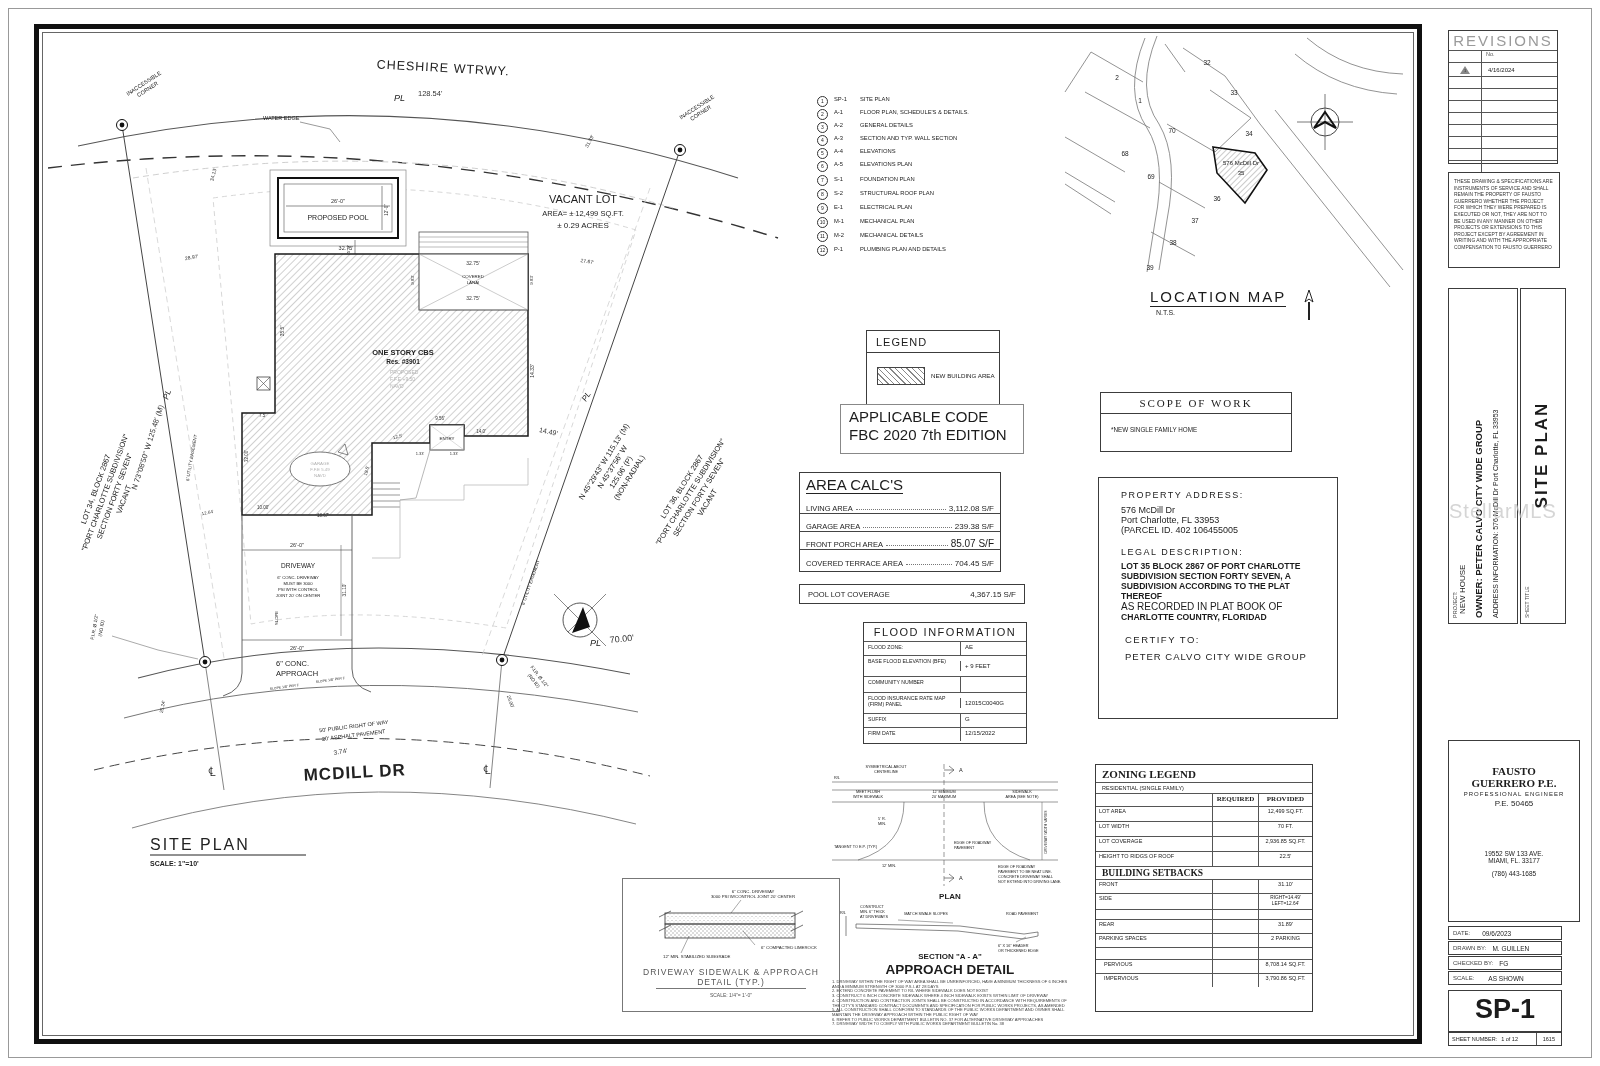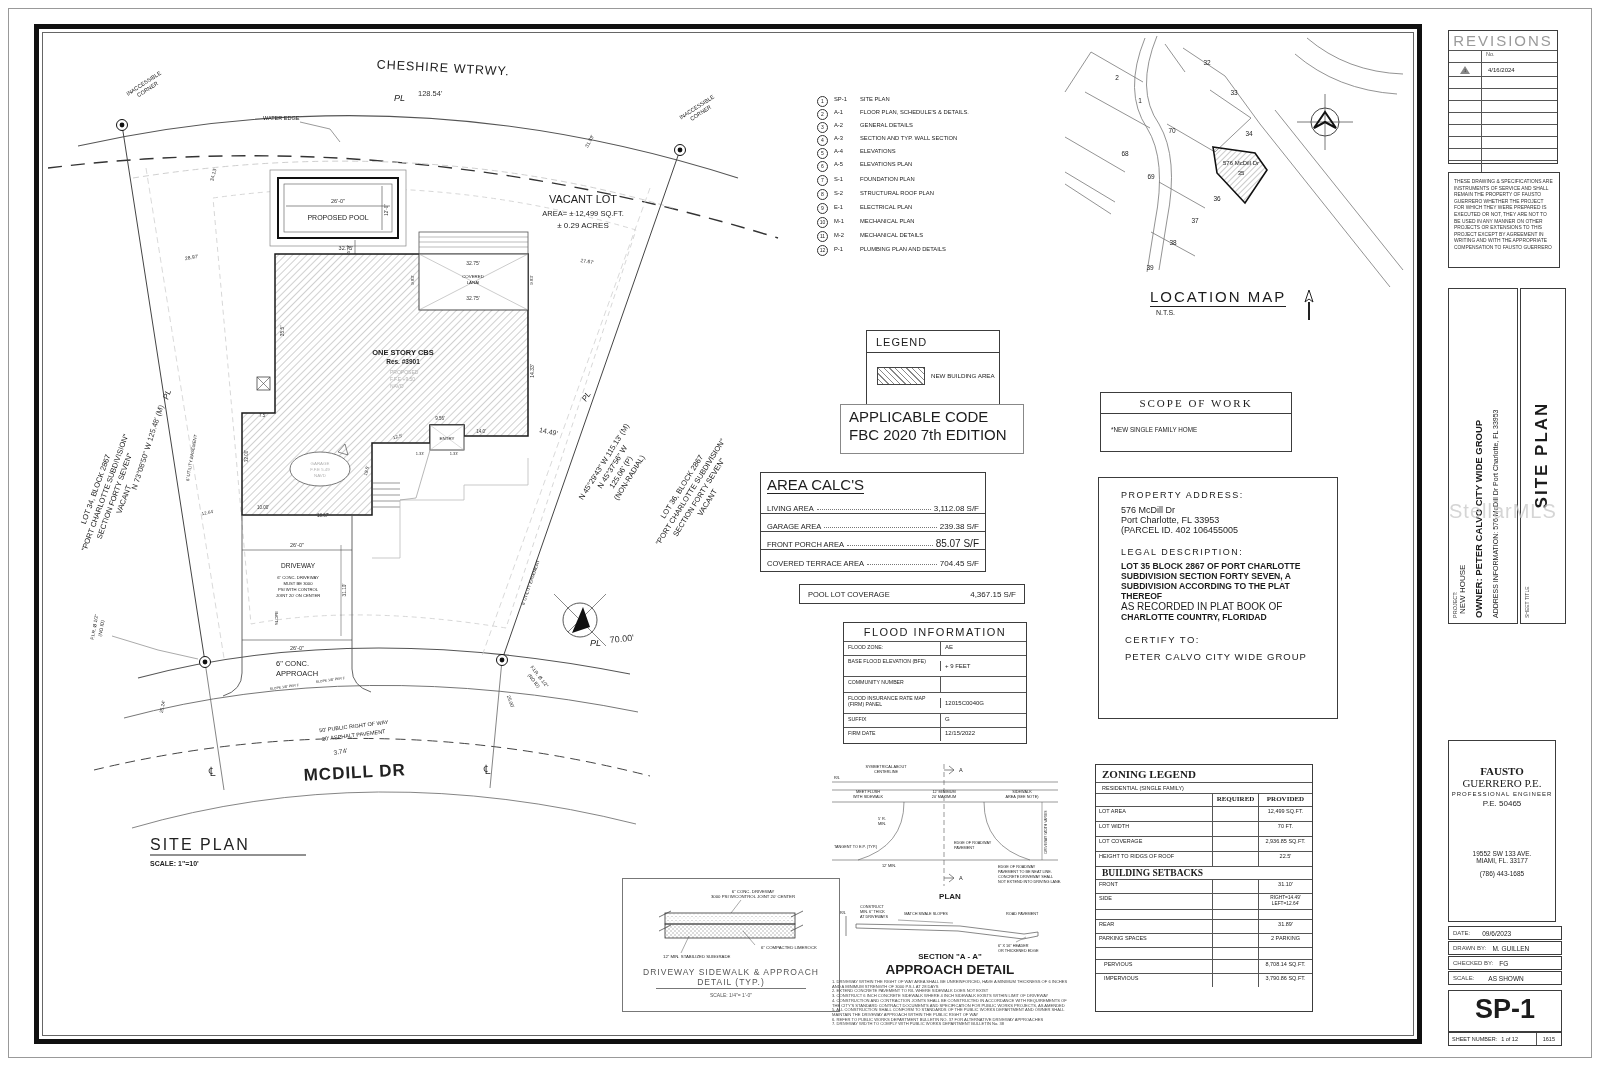--- a/index.html
+++ b/index.html
@@ -363,21 +363,21 @@
   <div class="box" style="left:840px;top:404px;width:184px;height:50px;border-color:#888">
     <div style="font-size:15px;padding:3px 0 0 8px">APPLICABLE CODE</div>
     <div style="font-size:15px;padding:1px 0 0 8px">FBC 2020 7th EDITION</div>
   </div>
 
   <div class="box" style="left:1100px;top:392px;width:192px;height:60px;border-width:1.5px">
     <div class="serif ctr" style="font-size:11px;letter-spacing:2px;padding:4px 0;border-bottom:1.5px solid #3c3c3c">SCOPE  OF  WORK</div>
     <div style="font-size:6.3px;padding:12px 0 0 10px">*NEW  SINGLE FAMILY HOME</div>
   </div>
 
-  <div class="box" style="left:760px;top:472px;width:226px;height:100px">
+  <div class="box" style="left:799px;top:472px;width:202px;height:100px">
     <div style="padding:3px 0 2px 6px"><span style="font-size:15px;border-bottom:1.5px solid #222">AREA CALC'S</span></div>
     <div class="arow">
         <span style="font-size:7.5px">LIVING AREA</span>
         <span class="lead"></span>
         <span style="font-size:8px">3,112.08  S/F</span>
       </div>
     <div class="arow">
         <span style="font-size:7.5px">GARAGE AREA</span>
         <span class="lead"></span>
         <span style="font-size:8px">239.38  S/F</span>
@@ -391,21 +391,21 @@
         <span style="font-size:7.5px">COVERED TERRACE AREA</span>
         <span class="lead"></span>
         <span style="font-size:8px">704.45  S/F</span>
       </div>
   </div>
   <div class="box" style="left:799px;top:584px;width:226px;height:20px;display:flex;align-items:center;justify-content:space-between;padding:0 8px">
     <span style="font-size:7.5px">POOL LOT COVERAGE</span>
     <span style="font-size:8px">4,367.15  S/F</span>
   </div>
 
-  <div class="box" style="left:843px;top:622px;width:184px;height:122px">
+  <div class="box" style="left:863px;top:622px;width:164px;height:122px">
     <div class="ctr" style="font-size:11px;letter-spacing:1.5px;padding:3px 0">FLOOD  INFORMATION</div>
     <div class="frow" style="height:14px">
         <div style="font-size:5.2px">FLOOD  ZONE:</div>
         <div style="font-size:6px">AE</div>
       </div>
     <div class="frow" style="height:21px">
         <div style="font-size:5.2px">BASE FLOOD ELEVATION (BFE)</div>
         <div style="font-size:6px;align-self:center">+ 9  FEET</div>
       </div>
     <div class="frow" style="height:16px">
@@ -662,23 +662,23 @@
     <div style="font-size:7px;margin-top:8px">ADDRESS INFORMATION:   576 McDill Dr Port Charlotte, FL 33953</div>
   </div>
   <div class="box" style="left:1520px;top:288px;width:46px;height:336px"></div>
   <div class="vrot" style="left:1524px;top:618px;width:326px;height:40px">
     <div style="font-size:5px;color:#444">SHEET TITLE</div>
     <div class="ctr" style="font-size:17px;font-weight:bold;letter-spacing:2px;margin-top:2px">SITE PLAN</div>
   </div>
 
   <div class="abs" style="left:1449px;top:500px;font-size:20px;color:#c7c7c7;opacity:0.75;letter-spacing:1px">StellarMLS</div>
 
-  <div class="box" style="left:1448px;top:740px;width:108px;height:182px;text-align:center">
+  <div class="box" style="left:1448px;top:740px;width:132px;height:182px;text-align:center">
     <div class="serif" style="font-weight:bold;font-size:11px;margin-top:24px">FAUSTO</div>
-    <div class="serif" style="font-weight:normal;font-size:11px">GUERRERO P.E.</div>
+    <div class="serif" style="font-weight:bold;font-size:11px">GUERRERO P.E.</div>
     <div style="font-size:6px;letter-spacing:1px;margin-top:2px">PROFESSIONAL  ENGINEER</div>
     <div style="font-size:8px;margin-top:2px">P.E. 50465</div>
     <div style="font-size:6.5px;margin-top:42px">19552 SW 133 AVE.</div>
     <div style="font-size:6.5px">MIAMI, FL. 33177</div>
     <div style="font-size:6.5px;margin-top:6px">(786) 443-1685</div>
   </div>
 
   <div class="metarow" style="left:1448px;top:926px;width:114px;height:14px">
       <span style="font-size:6px;color:#444">DATE:</span>
       <span style="font-size:6.5px;margin-left:12px">09/6/2023</span>

